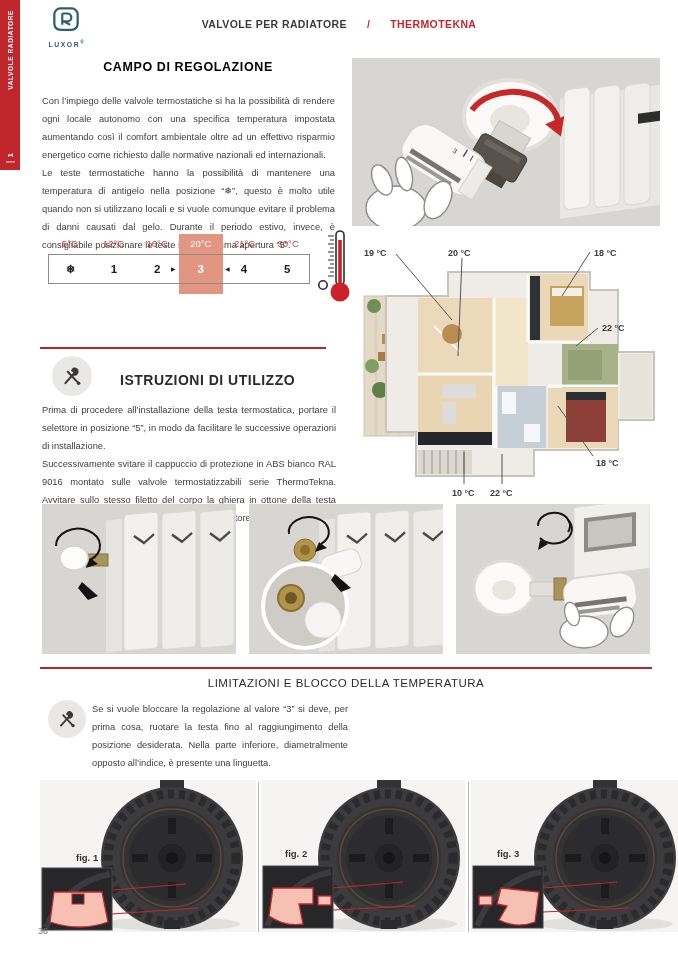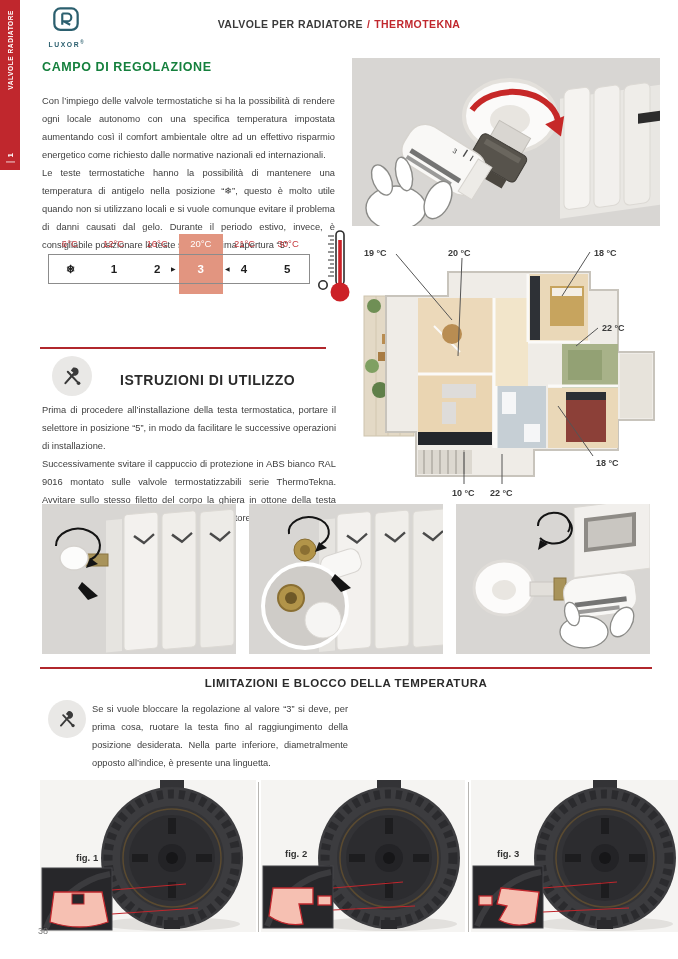--- a/index.html
+++ b/index.html
@@ -10,25 +10,25 @@
   
   .side-tab{left:0;top:0;width:20px;height:170px;background:#c0272d;display:flex;flex-direction:column;align-items:center;justify-content:space-between;padding:10px 0 8px}
   .side-tab span{writing-mode:vertical-rl;transform:rotate(180deg);color:#fff;font-weight:700}
   .side-tab-label{font-size:6.5px;letter-spacing:.6px}
   .side-tab-num{font-size:8px;border-top:1px solid rgba(255,255,255,.8);padding-top:4px}
 
   
   .logo{left:46px;top:7px;width:40px;text-align:center}
   .brand-line{color:#2b5f6e;font-size:6.8px;font-weight:700;letter-spacing:1.6px;margin-top:1px}
   .brand-line .reg{font-size:4.5px;vertical-align:super;letter-spacing:0}
-  .page-title{left:0;top:18px;width:678px;display:flex;justify-content:center;gap:4px;font-size:10.5px;font-weight:700;letter-spacing:.4px}
+  .page-title{left:0;top:18px;width:678px;display:flex;justify-content:center;gap:20px;font-size:10.5px;font-weight:700;letter-spacing:.4px}
   .t-dark{color:#3a3a3a}.t-red{color:#c0272d}
 
   
-  .h-campo{left:42px;top:60px;width:292px;text-align:left;font-size:12.5px;font-weight:700;letter-spacing:.6px;color:#15803d}
+  .h-campo{left:42px;top:60px;width:292px;text-align:center;font-size:12.5px;font-weight:700;letter-spacing:.6px;color:#000000}
   .body-copy{font-size:9.3px;line-height:18px;text-align:justify;color:#404040}
   .campo-text{left:42px;top:92px;width:293px}
 
   
   .scale{left:48px;top:234px;width:262px;height:62px}
   .scale-hl{position:absolute;left:131px;top:0;width:44px;height:60px;background:#e29580}
   .scale-temps{position:relative;display:grid;grid-template-columns:repeat(6,1fr);height:18px;align-items:center;text-align:center;font-size:9.5px;font-weight:400;color:#c5383c}
   .scale-temps .active{color:#fff}
   .scale-box{position:relative;margin-top:2px;display:grid;grid-template-columns:repeat(6,1fr);height:30px;border:1.5px solid #8c8c8c;background:transparent;align-items:center;text-align:center;font-size:11.5px;font-weight:700;color:#1e1e1e}
   .scale-box .active{color:#fff}
@@ -49,21 +49,21 @@
 
   .tool-circle{width:40px;height:40px;border-radius:50%;background:#e9e8e6;display:flex;align-items:center;justify-content:center}
   .ic1{left:52px;top:356px}
   .ic2{left:48px;top:700px;width:38px;height:38px}
   .h-istruzioni{left:120px;top:372px;font-size:14px;font-weight:700;letter-spacing:.5px;color:#2b2b2b}
   .istruzioni-text{left:42px;top:401px;width:294px}
 
   .photo{top:504px;width:194px;height:150px;background:#d8d6d3;overflow:hidden}
   .ph1{left:42px}.ph2{left:249px}.ph3{left:456px}
 
-  .h-limit{left:40px;top:677px;width:612px;text-align:center;font-size:11.5px;font-weight:700;letter-spacing:.5px;color:#2b2b2b}
+  .h-limit{left:40px;top:677px;width:612px;text-align:center;font-size:11.5px;font-weight:400;letter-spacing:.5px;color:#2b2b2b}
   .limit-left{left:92px;top:700px;width:256px}
   .limit-right{left:384px;top:700px;width:268px}
 
   .figrow{top:780px;height:154px;overflow:hidden}
   .f1{left:40px;width:216px}.f2{left:261px;width:204px}.f3{left:471px;width:207px}
   .fig-label{position:absolute;font-size:9.5px;color:#333;font-weight:700}
   .fl1{left:36px;top:72px}.fl2{left:24px;top:68px}.fl3{left:26px;top:68px}
   .divider{top:782px;width:1px;height:150px;background:#b7b5b2}
   .dv1{left:258px}.dv2{left:468px}
 

